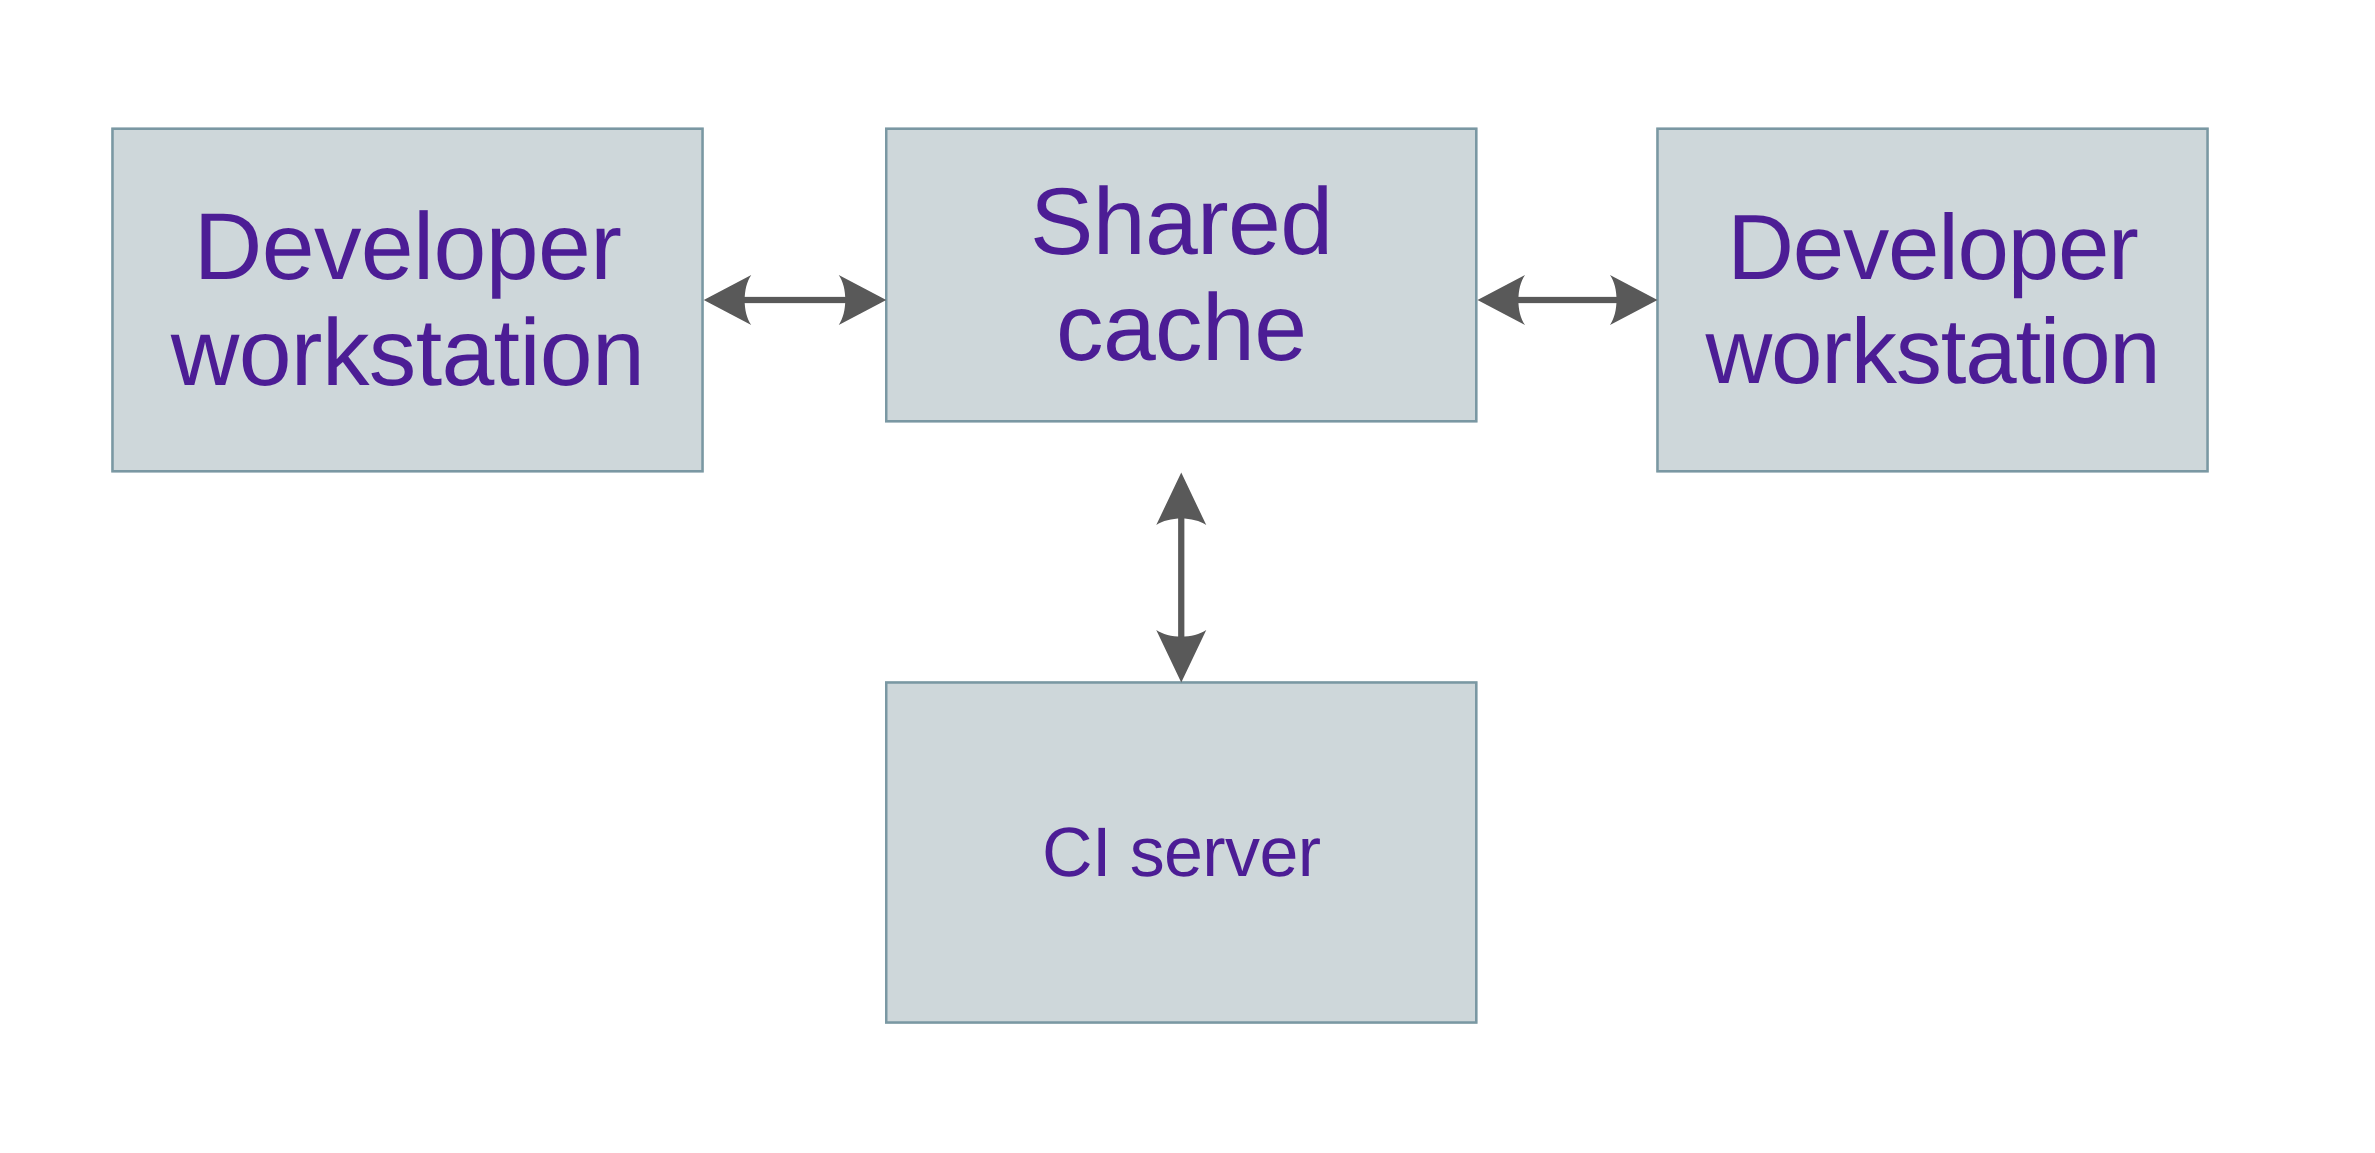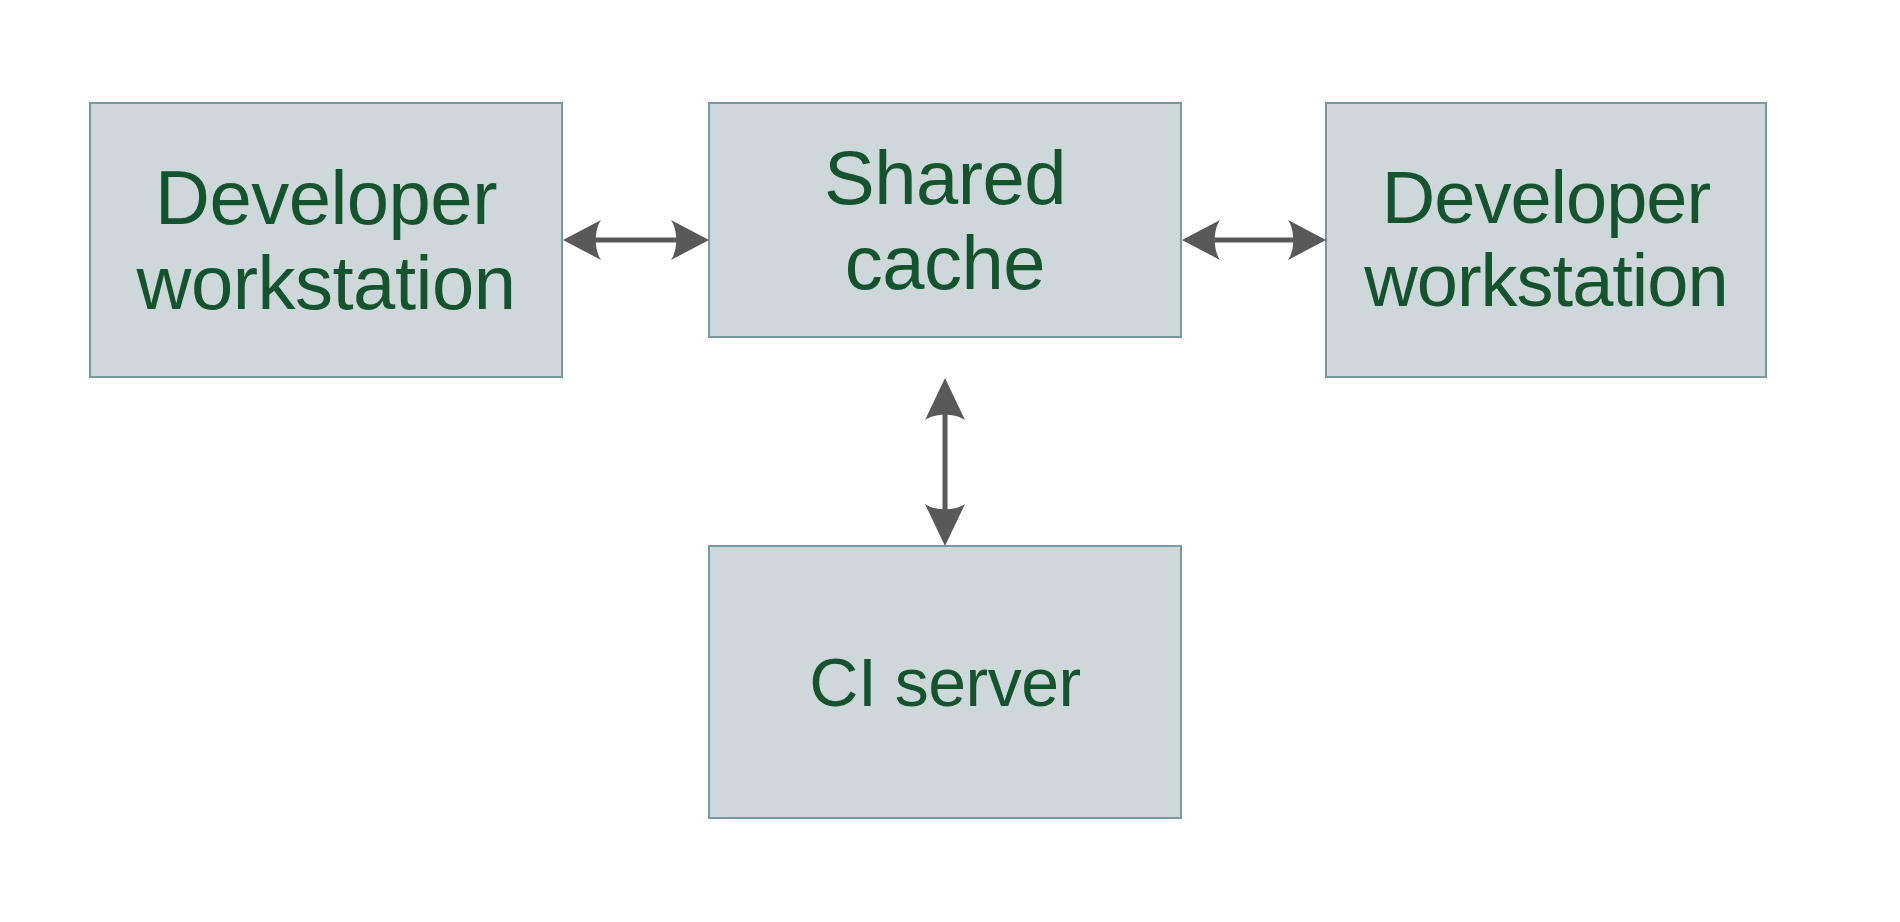--- a/index.html
+++ b/index.html
@@ -31,33 +31,33 @@
     display: flex;
     align-items: center;
     justify-content: center;
     text-align: center;
   }
   .node-label {
     font-family: "Liberation Sans", sans-serif;
     font-size: 76px;
     line-height: 1.12;
     font-weight: 400;
-    color: #14532d;
+    color: #4c1d95;
     letter-spacing: -0.5px;
     white-space: pre-line;
     padding: 0 6px;
   }
 
   #node-dev-left   { left: 89px;   top: 102px; width: 474px; height: 276px; }
   #node-shared     { left: 708px;  top: 102px; width: 474px; height: 236px; }
   #node-dev-right  { left: 1325px; top: 102px; width: 442px; height: 276px; }
   #node-ci         { left: 708px;  top: 545px; width: 474px; height: 274px; }
 
   #node-dev-right .node-label { font-size: 74px; letter-spacing: -1px; }
-  #node-ci .node-label { font-size: 68px; text-align: center; }
+  #node-ci .node-label { font-size: 56px; text-align: center; }
 
   
   .connector {
     position: absolute;
     overflow: visible;
   }
   #edge-dev-left-shared  { left: 561px;  top: 208px;  width: 150px; height: 64px; }
   #edge-shared-dev-right { left: 1180px; top: 208px;  width: 148px; height: 64px; }
   #edge-shared-ci        { left: 913px;  top: 376px;  width: 64px;  height: 172px; }
 </style>

